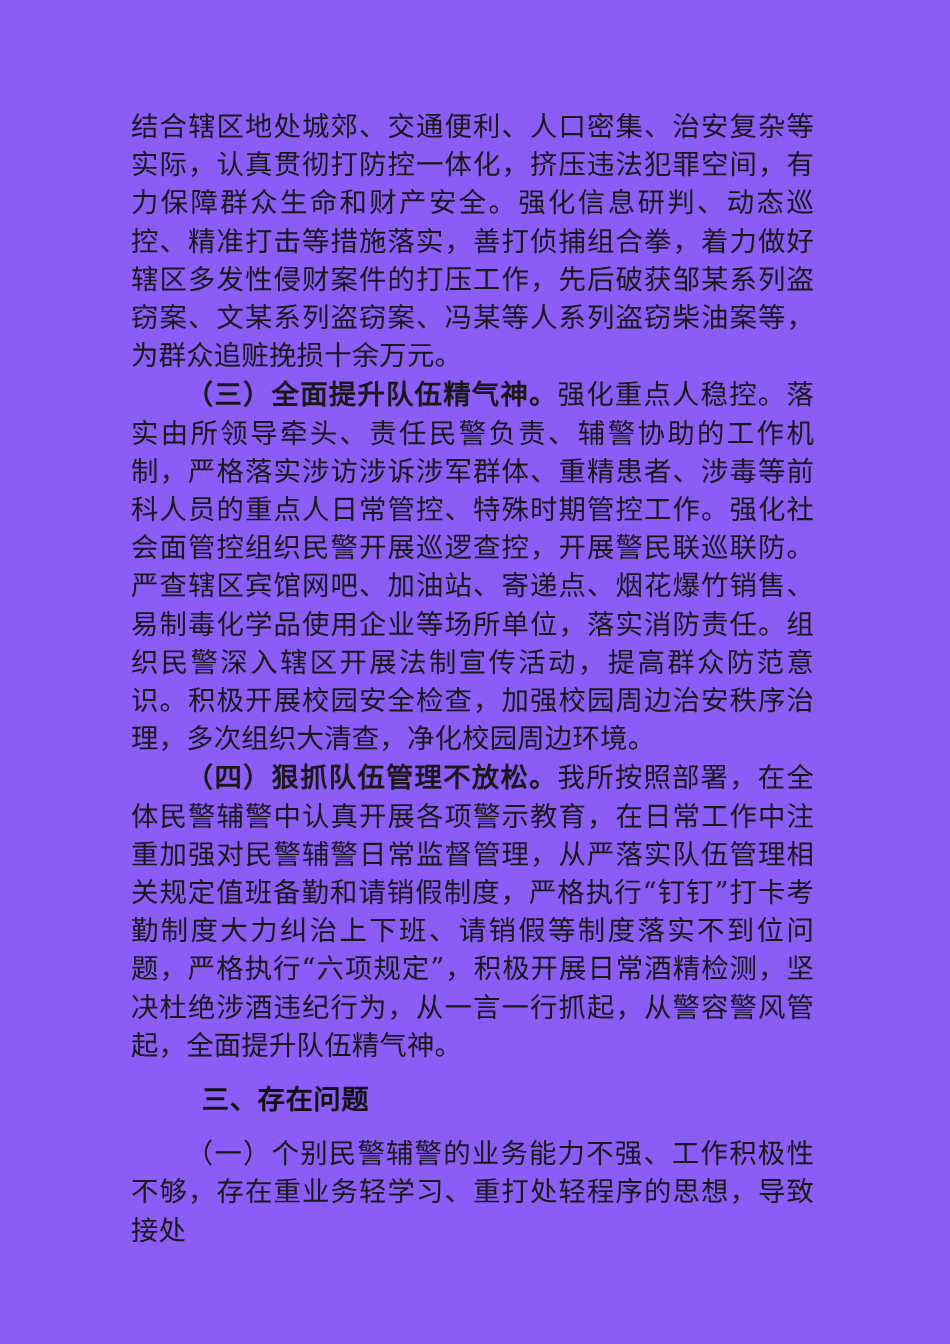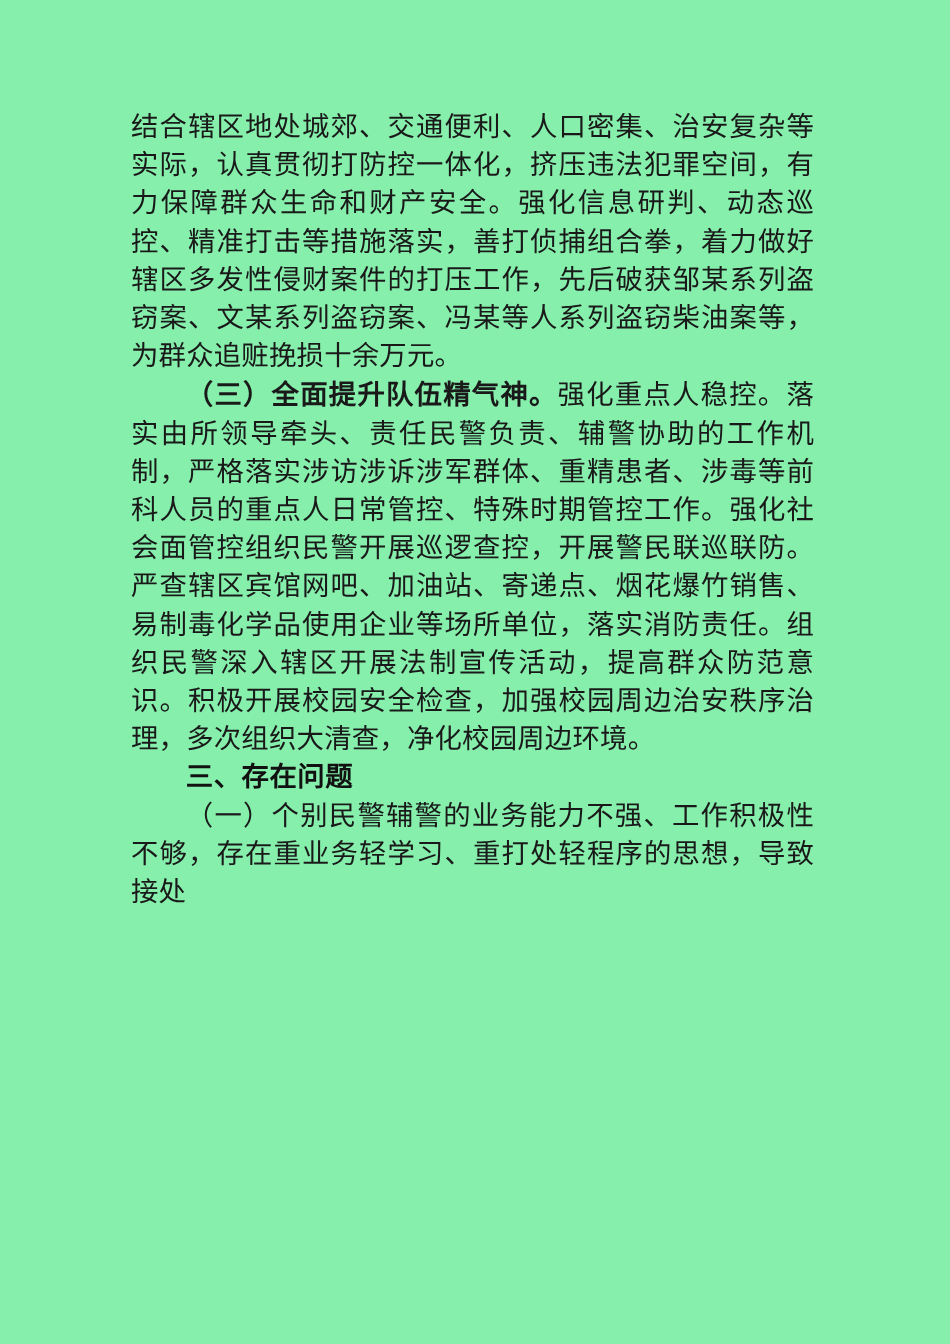--- a/index.html
+++ b/index.html
@@ -6,21 +6,21 @@
   html, body {
     margin: 0;
     padding: 0;
     background: #ffffff;
   }
 
   .page {
     position: relative;
     width: 950px;
     height: 1344px;
-    background: #86efac;
+    background: #8b5cf6;
     overflow: hidden;
     box-sizing: border-box;
   }
 
   .content {
     position: absolute;
     left: 131px;
     top: 108px;
     width: 683px;
   }
@@ -49,35 +49,36 @@
     font-weight: 600;
   }
 
   
   .heading {
     font-family: "DejaVu Sans", "Liberation Sans", sans-serif;
     font-size: 27.4px;
     line-height: 38.2px;
     color: #111111;
     font-weight: 700;
-    margin: 0;
+    margin: 16px;
     text-indent: 2em;
     letter-spacing: 0.5px;
   }
 </style>
 </head>
 <body>
 
 <div class="page">
   <div class="content">
 
     <p class="para">结合辖区地处城郊、交通便利、人口密集、治安复杂等实际，认真贯彻打防控一体化，挤压违法犯罪空间，有力保障群众生命和财产安全。强化信息研判、动态巡控、精准打击等措施落实，善打侦捕组合拳，着力做好辖区多发性侵财案件的打压工作，先后破获邹某系列盗窃案、文某系列盗窃案、冯某等人系列盗窃柴油案等，为群众追赃挽损十余万元。</p>
 
     <p class="para indent"><span class="seclabel">（三）全面提升队伍精气神。</span><span>强化重点人稳控。落实由所领导牵头、责任民警负责、辅警协助的工作机制，严格落实涉访涉诉涉军群体、重精患者、涉毒等前科人员的重点人日常管控、特殊时期管控工作。强化社会面管控组织民警开展巡逻查控，开展警民联巡联防。严查辖区宾馆网吧、加油站、寄递点、烟花爆竹销售、易制毒化学品使用企业等场所单位，落实消防责任。组织民警深入辖区开展法制宣传活动，提高群众防范意识。积极开展校园安全检查，加强校园周边治安秩序治理，多次组织大清查，净化校园周边环境。</span></p>
 
+    <p class="para indent"><span class="seclabel">（四）狠抓队伍管理不放松。</span><span>我所按照部署，在全体民警辅警中认真开展各项警示教育，在日常工作中注重加强对民警辅警日常监督管理，从严落实队伍管理相关规定值班备勤和请销假制度，严格执行“钉钉”打卡考勤制度大力纠治上下班、请销假等制度落实不到位问题，严格执行“六项规定”，积极开展日常酒精检测，坚决杜绝涉酒违纪行为，从一言一行抓起，从警容警风管起，全面提升队伍精气神。</span></p>
 
 
     <p class="heading">三、存在问题</p>
 
     <p class="para indent">（一）个别民警辅警的业务能力不强、工作积极性不够，存在重业务轻学习、重打处轻程序的思想，导致接处</p>
 
   </div>
 </div>
 
 </body></html>

